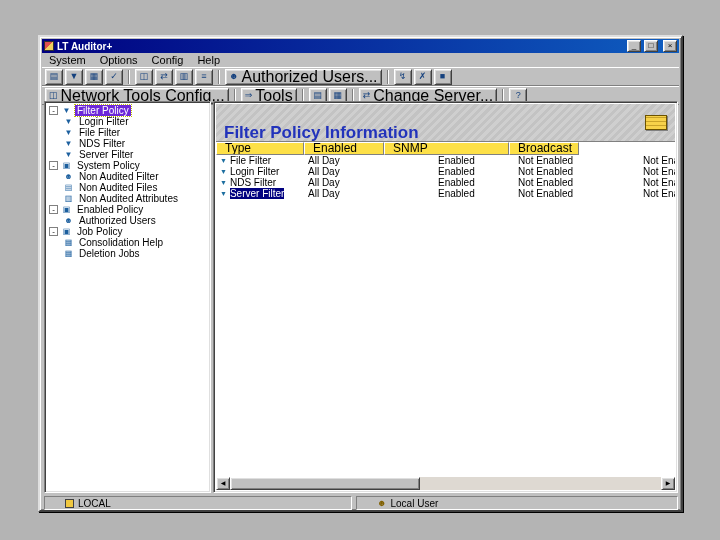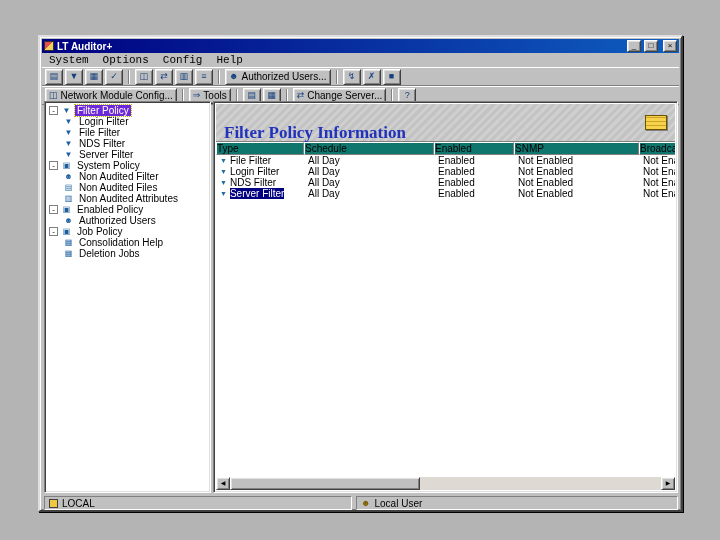--- a/index.html
+++ b/index.html
@@ -24,34 +24,34 @@
   .title-text { flex:1; color:#fff; font-weight:bold; font-size:10px; white-space:nowrap; overflow:hidden; }
   .wbtn { width:14px; height:12px; font-size:8px; line-height:8px; text-align:center; padding:0;
     background:#c0c0c0; border:1px solid; border-color:#ffffff #404040 #404040 #ffffff;
     box-shadow: inset 1px 1px 0 #dfdfdf, inset -1px -1px 0 #808080;
     font-family:"Liberation Sans", sans-serif; cursor:default; }
   .wbtn.close { margin-left:2px; }
 
   
   .menubar { position:absolute; left:2px; top:17px; right:2px; height:13px;
     display:flex; align-items:center; font-size:11px; }
-  .menu-item { padding:0 7px; height:13px; line-height:13px; white-space:nowrap;font-family:Liberation Mono, monospace; }
+  .menu-item { padding:0 7px; height:13px; line-height:13px; white-space:nowrap; }
 
   
   .toolbar { position:absolute; left:2px; right:2px; display:flex; align-items:center; gap:2px;
     padding:1px 3px; border-top:1px solid #ffffff; border-bottom:1px solid #808080; }
   .t1 { top:30px; height:19px; }
   .t2 { top:49px; height:19px; }
   .tbtn { height:16px; min-width:18px; display:flex; align-items:center; justify-content:center; gap:3px;
     padding:0 3px; font-size:10px; background:#c0c0c0;
     border:1px solid; border-color:#ffffff #404040 #404040 #ffffff;
     box-shadow: inset 1px 1px 0 #dfdfdf, inset -1px -1px 0 #808080; white-space:nowrap;
     font-family:"Liberation Sans", sans-serif; cursor:default; }
   .tico { font-size:9px; line-height:9px; color:#15417e; }
-  .tlbl { font-size:10px; }
+  .tlbl { font-size:16px; }
   .tsep { width:2px; height:14px; border-left:1px solid #808080; border-right:1px solid #ffffff; margin:0 3px; }
 
   
   .panel-sunken { background:#ffffff; border:1px solid; border-color:#808080 #ffffff #ffffff #808080;
     box-shadow: inset 1px 1px 0 #404040, inset -1px -1px 0 #dfdfdf; }
 
   
   .tree { position:absolute; left:4px; top:64px; width:167px; height:392px; overflow:hidden;
     font-size:10px; padding:3px 1px; }
   .tree-row { height:11px; display:flex; align-items:center; gap:3px; white-space:nowrap; }
@@ -59,49 +59,49 @@
     font-size:8px; line-height:7px; text-align:center; color:#000; }
   .ticon { flex:0 0 11px; width:11px; text-align:center; font-size:8px; line-height:9px; color:#1c5f9e; }
   .tlabel { padding:0 2px; }
   .tlabel.sel { background:#6d28d9; color:#ffffff; outline:1px dotted #c0c000; }
 
   
   .content { position:absolute; left:173px; top:64px; right:3px; height:392px; }
   .chead { position:absolute; left:2px; top:2px; right:2px; height:38px;
     background:repeating-linear-gradient(135deg,#cfcfcf 0 3px,#c3c3c3 3px 6px);
     border-bottom:1px solid #808080; display:flex; align-items:center; padding:0 8px; }
-  .ctitle { flex:1; font-family:Liberation Serif, serif; font-weight:bold; font-size:17px; color:#2233bb;
+  .ctitle { flex:1; font-family:Liberation Sans, sans-serif; font-weight:bold; font-size:17px; color:#2233bb;
     white-space:nowrap;margin-top:20px; }
   .notes-ico { width:22px; height:15px;
     background:repeating-linear-gradient(0deg,#f7d24a 0 3px,#c9a32a 3px 4px);
     border:1px solid #6b5200; box-shadow:1px 1px 0 #808080; }
 
   .lv { position:absolute; left:2px; right:2px; top:40px; bottom:15px; background:#ffffff; overflow:hidden; }
   .lv-head { display:flex; height:13px; }
-  .lv-col { flex:0 0 auto; background:#0f766e; font-size:10px; line-height:11px; padding:0 0;
+  .lv-col { flex:0 0 auto; background:#fde047; font-size:12px; line-height:11px; padding:0 8px;
     border:1px solid; border-color:#ffffff #808080 #808080 #ffffff; white-space:nowrap; overflow:hidden; }
   .lv-row { display:flex; height:11px; align-items:center; font-size:10px; }
   .lv-cell { flex:0 0 auto; padding:0 4px; white-space:nowrap; overflow:hidden; display:flex; align-items:center; }
   .ricon { font-size:7px; line-height:8px; color:#1c6ea0; margin-right:3px; }
   .cap.sel { background:#000080; color:#ffffff; }
 
   
   .hscroll { position:absolute; left:2px; right:2px; bottom:2px; height:13px; background:#ded9d2; display:flex; }
   .sbtn { flex:0 0 14px; width:14px; height:13px; font-size:6px; line-height:11px; text-align:center; padding:0;
     background:#c0c0c0; border:1px solid; border-color:#ffffff #404040 #404040 #ffffff;
     box-shadow: inset 1px 1px 0 #dfdfdf, inset -1px -1px 0 #808080; cursor:default; }
   .strack { flex:1; position:relative; }
   .sthumb { position:absolute; left:0; top:0; width:190px; height:13px; background:#c0c0c0;
     border:1px solid; border-color:#ffffff #404040 #404040 #ffffff;
     box-shadow: inset 1px 1px 0 #dfdfdf, inset -1px -1px 0 #808080; }
 
   
   .status { position:absolute; top:459px; height:14px; background:#c0c0c0;
     border:1px solid; border-color:#808080 #ffffff #ffffff #808080;
-    display:flex; align-items:center; gap:4px; padding:0 4px; font-size:10px; white-space:nowrap; }
+    display:flex; align-items:center; gap:4px; padding:0 20px; font-size:10px; white-space:nowrap; }
   .s1 { left:4px; width:308px; }
   .s2 { left:316px; right:3px; }
   .sq-ico { width:9px; height:9px; background:#f0c840; border:1px solid #404040; flex:0 0 9px; }
   .glyph-ico { font-size:9px; line-height:9px; color:#806000; }
 </style>
 </head>
 <body>
 
 <div class="stage">
   <div class="window">
@@ -159,21 +159,21 @@
         <button class="tbtn">
           <span class="tico">✗</span>
         </button>
         <button class="tbtn">
           <span class="tico">■</span>
         </button>
       </div>
     <div class="toolbar t2" id="toolbar-secondary">
         <button class="tbtn">
           <span class="tico">◫</span>
-          <span class="tlbl">Network Module Config...</span>
+          <span class="tlbl">Network Tools Config...</span>
         </button>
         <div class="tsep"></div>
         <button class="tbtn">
           <span class="tico">⇒</span>
           <span class="tlbl">Tools</span>
         </button>
         <div class="tsep"></div>
         <button class="tbtn">
           <span class="tico">▤</span>
         </button>
@@ -255,21 +255,20 @@
       </div>
 
     <div class="content panel-sunken">
       <div class="chead">
         <span class="ctitle">Filter Policy Information</span>
         <span class="notes-ico"></span>
       </div>
       <div class="lv">
         <div class="lv-head" id="lv-head">
             <div class="lv-col" style="width: 88px;">Type</div>
-            <div class="lv-col" style="width: 130px;">Schedule</div>
             <div class="lv-col" style="width: 80px;">Enabled</div>
             <div class="lv-col" style="width: 125px;">SNMP</div>
             <div class="lv-col" style="width: 70px;">Broadcast</div>
           </div>
         <div class="lv-body" id="lv-body">
             <div class="lv-row">
               <div class="lv-cell" style="width: 88px;">
                 <span class="ricon">▼</span>
                 <span class="cap">File Filter</span>
               </div>

